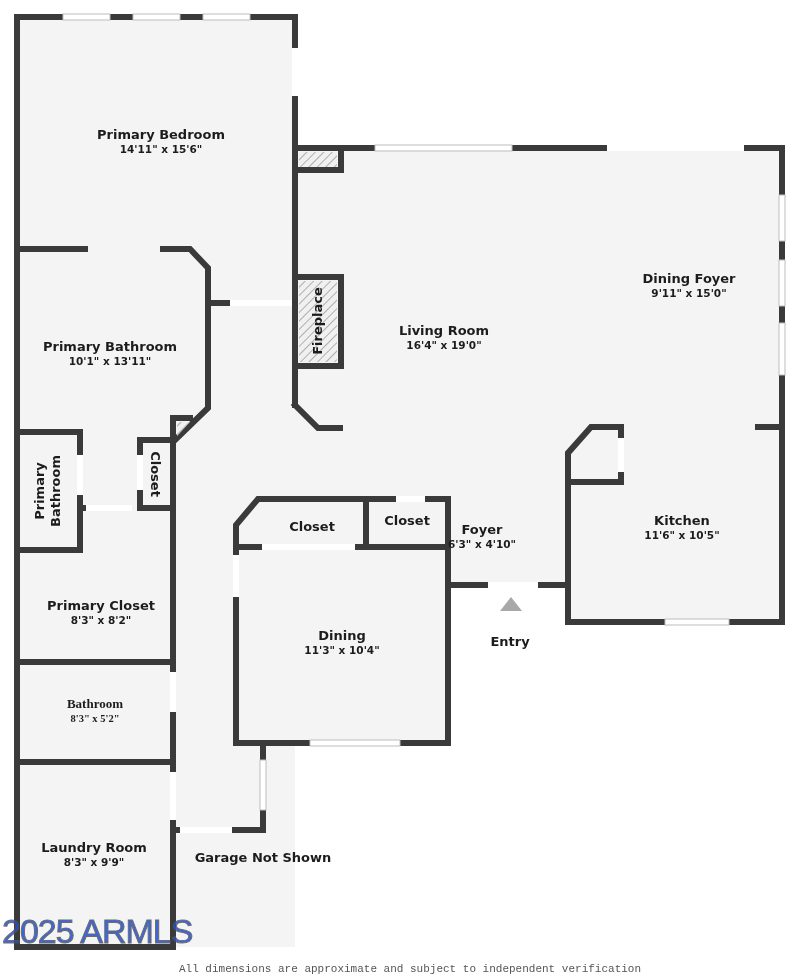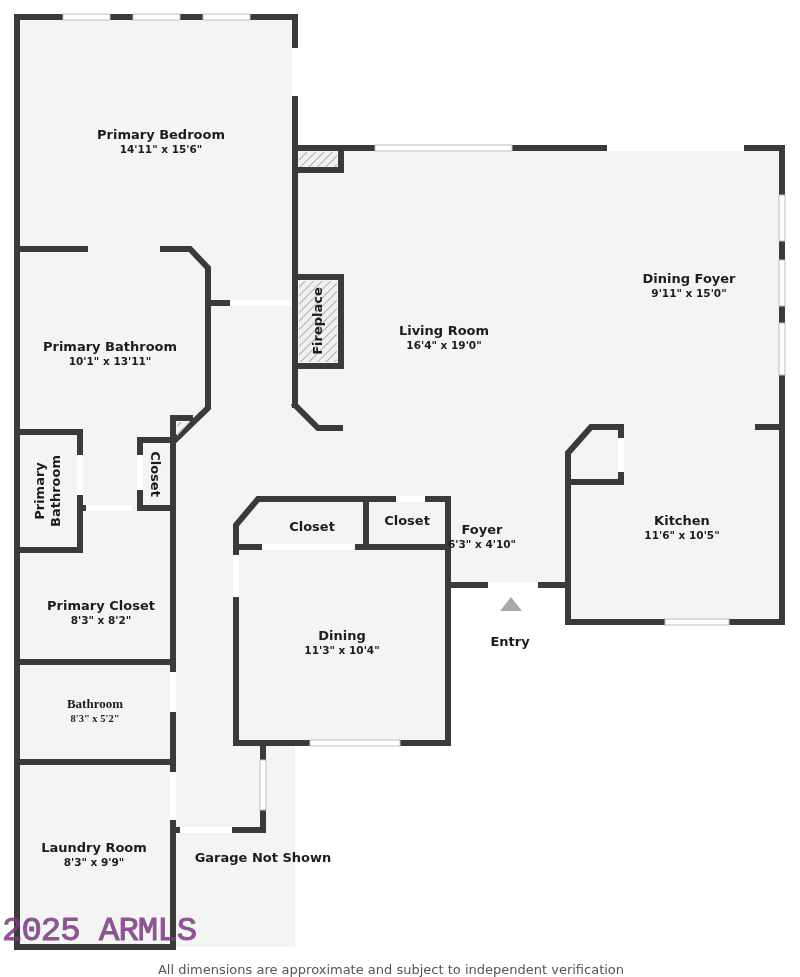--- a/index.html
+++ b/index.html
@@ -8,22 +8,22 @@
   .floor{fill:#f4f4f4;}
   .wallline{stroke:#3a3a3a;stroke-width:6;fill:none;stroke-linecap:square;stroke-linejoin:miter;}
   .win{fill:#ffffff;stroke:#bdbdbd;stroke-width:1;}
   .door{fill:#ffffff;}
   .lbl{position:absolute;transform:translate(-50%,-50%);text-align:center;white-space:nowrap;color:#1c1c1c;line-height:1.25;}
   .lbl .n{font-weight:bold;font-size:13px;display:block;}
   .lbl .d{font-weight:bold;font-size:10.5px;display:block;}
   .rot-l{transform:translate(-50%,-50%) rotate(-90deg);}
   .rot-r{transform:translate(-50%,-50%) rotate(90deg);}
   .solo{font-weight:bold;font-size:13px;}
-  .watermark{position:absolute;left:2px;top:912px;font-family:Liberation Mono, monospace;font-size:34px;color:#a21caf;-webkit-text-stroke:1px #555;letter-spacing:-1px;opacity:.85;}
-  .disclaimer{position:absolute;left:391px;top:969px;transform:translate(-50%,-50%);font-size:13px;color:#555;white-space:nowrap;}
+  .watermark{position:absolute;left:2px;top:912px;font-family:Liberation Sans, sans-serif;font-size:34px;color:#1d4ed8;-webkit-text-stroke:1px #555;letter-spacing:-1px;opacity:.85;}
+  .disclaimer{position:absolute;left:410px;top:969px;transform:translate(-50%,-50%);font-size:11px;color:#555;white-space:nowrap;font-family:Liberation Mono, monospace;}
 </style>
 </head>
 <body>
 
 <svg id="plan" viewBox="0 0 800 977" xmlns="http://www.w3.org/2000/svg">
   <defs>
     <pattern id="hatch" patternUnits="userSpaceOnUse" width="6" height="6" patternTransform="rotate(45)">
       <rect width="6" height="6" fill="#f0f0f0"></rect>
       <line x1="0" y1="0" x2="0" y2="6" stroke="#9a9a9a" stroke-width="1.5"></line>
     </pattern>

